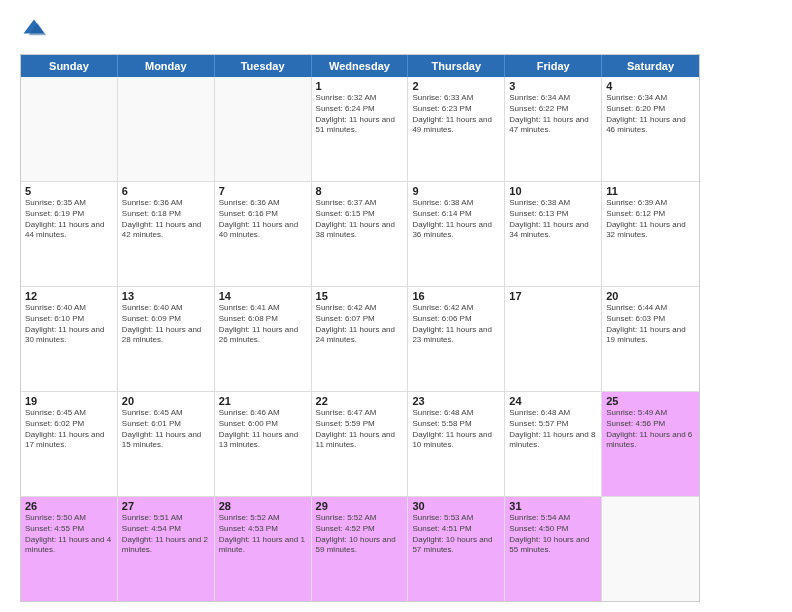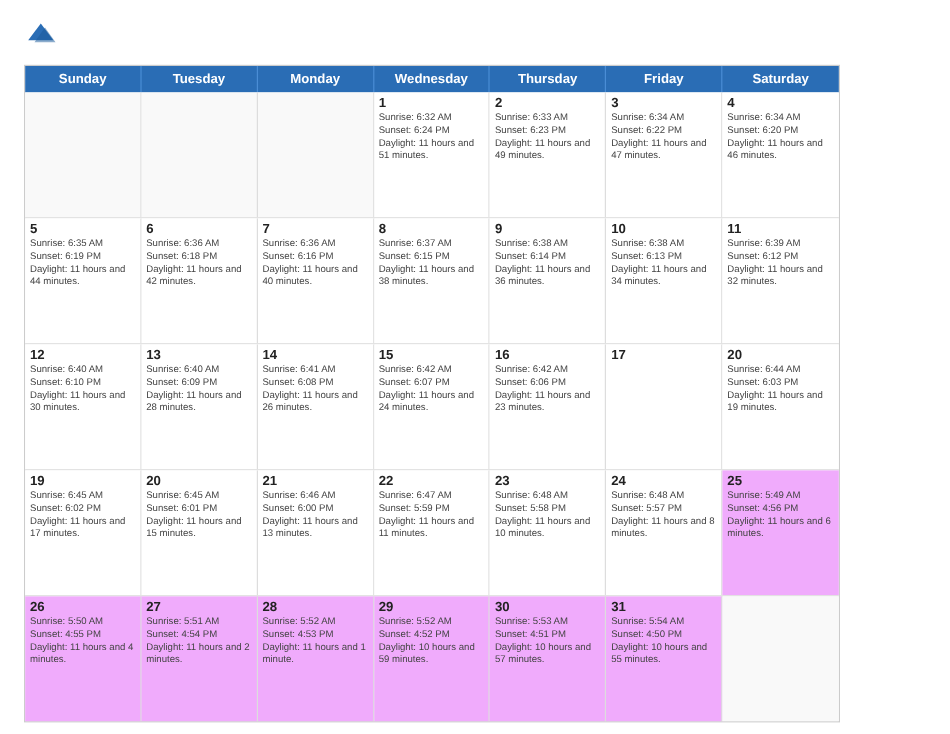--- a/index.html
+++ b/index.html
@@ -127,22 +127,22 @@
     </div>
     <div class="title-section">
       <div class="month-title"></div>
       <div class="subtitle"></div>
     </div>
   </div>
 
   <div class="calendar">
     <div class="cal-header">
     <div class="cal-header-cell">Sunday</div>
+        <div class="cal-header-cell">Monday</div>
         <div class="cal-header-cell">Tuesday</div>
-        <div class="cal-header-cell">Monday</div>
         <div class="cal-header-cell">Wednesday</div>
         <div class="cal-header-cell">Thursday</div>
         <div class="cal-header-cell">Friday</div>
         <div class="cal-header-cell">Saturday</div>
       </div>
     <div class="cal-body">
     <div class="cal-row">
           <div class="cal-cell empty"></div>
           <div class="cal-cell empty"></div>
           <div class="cal-cell empty"></div>

